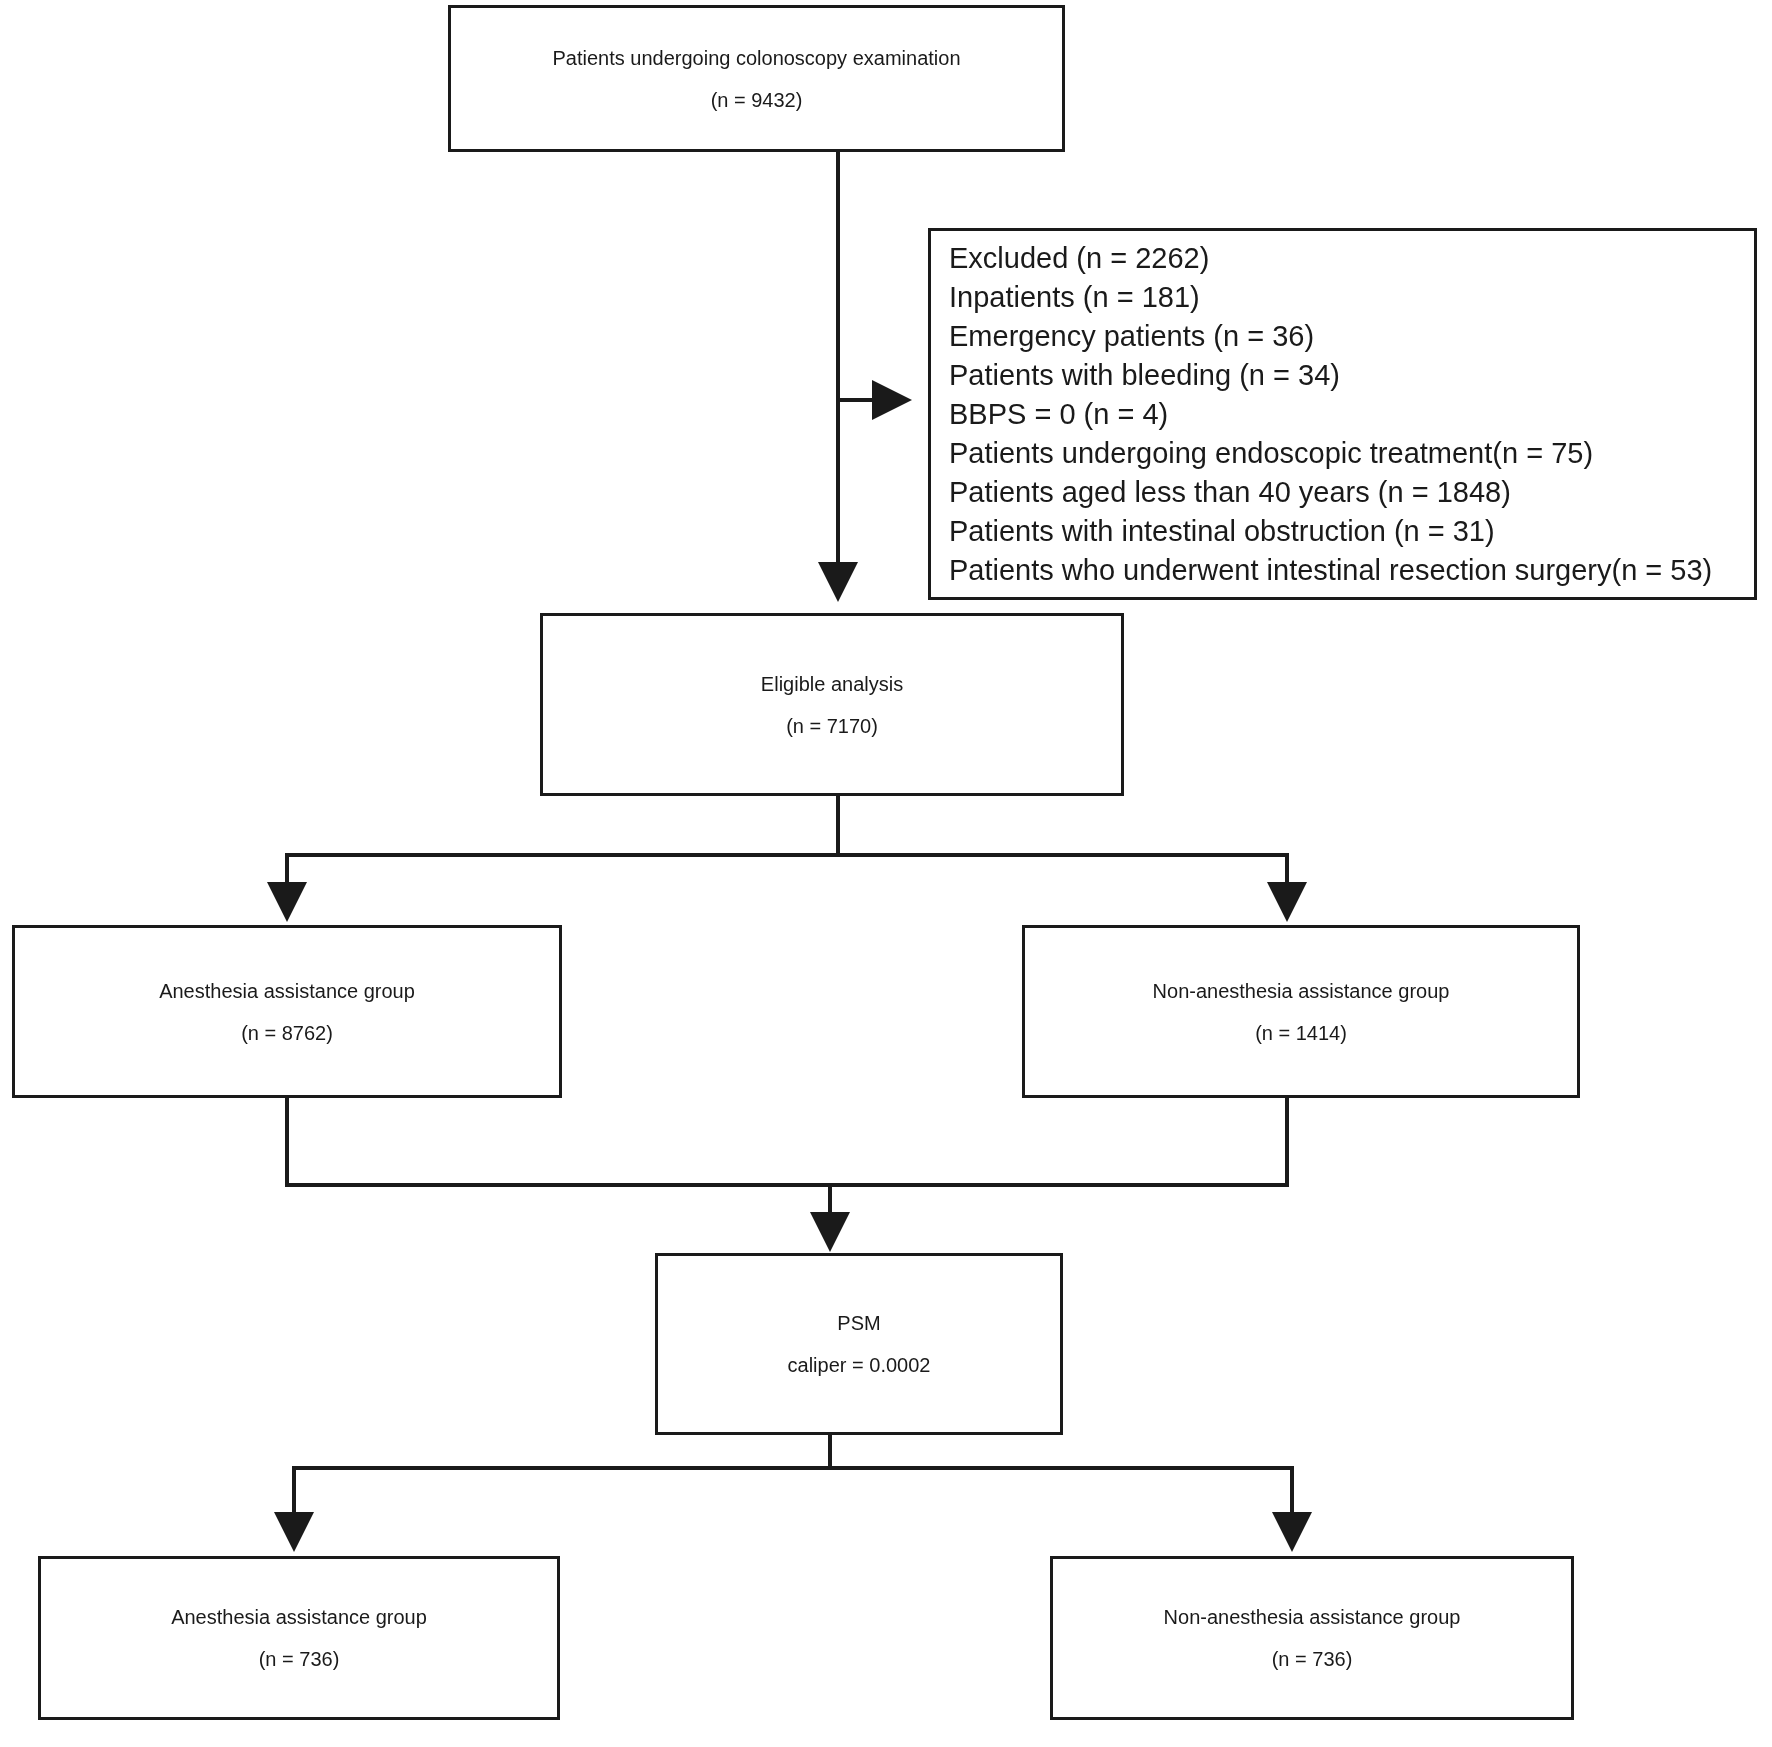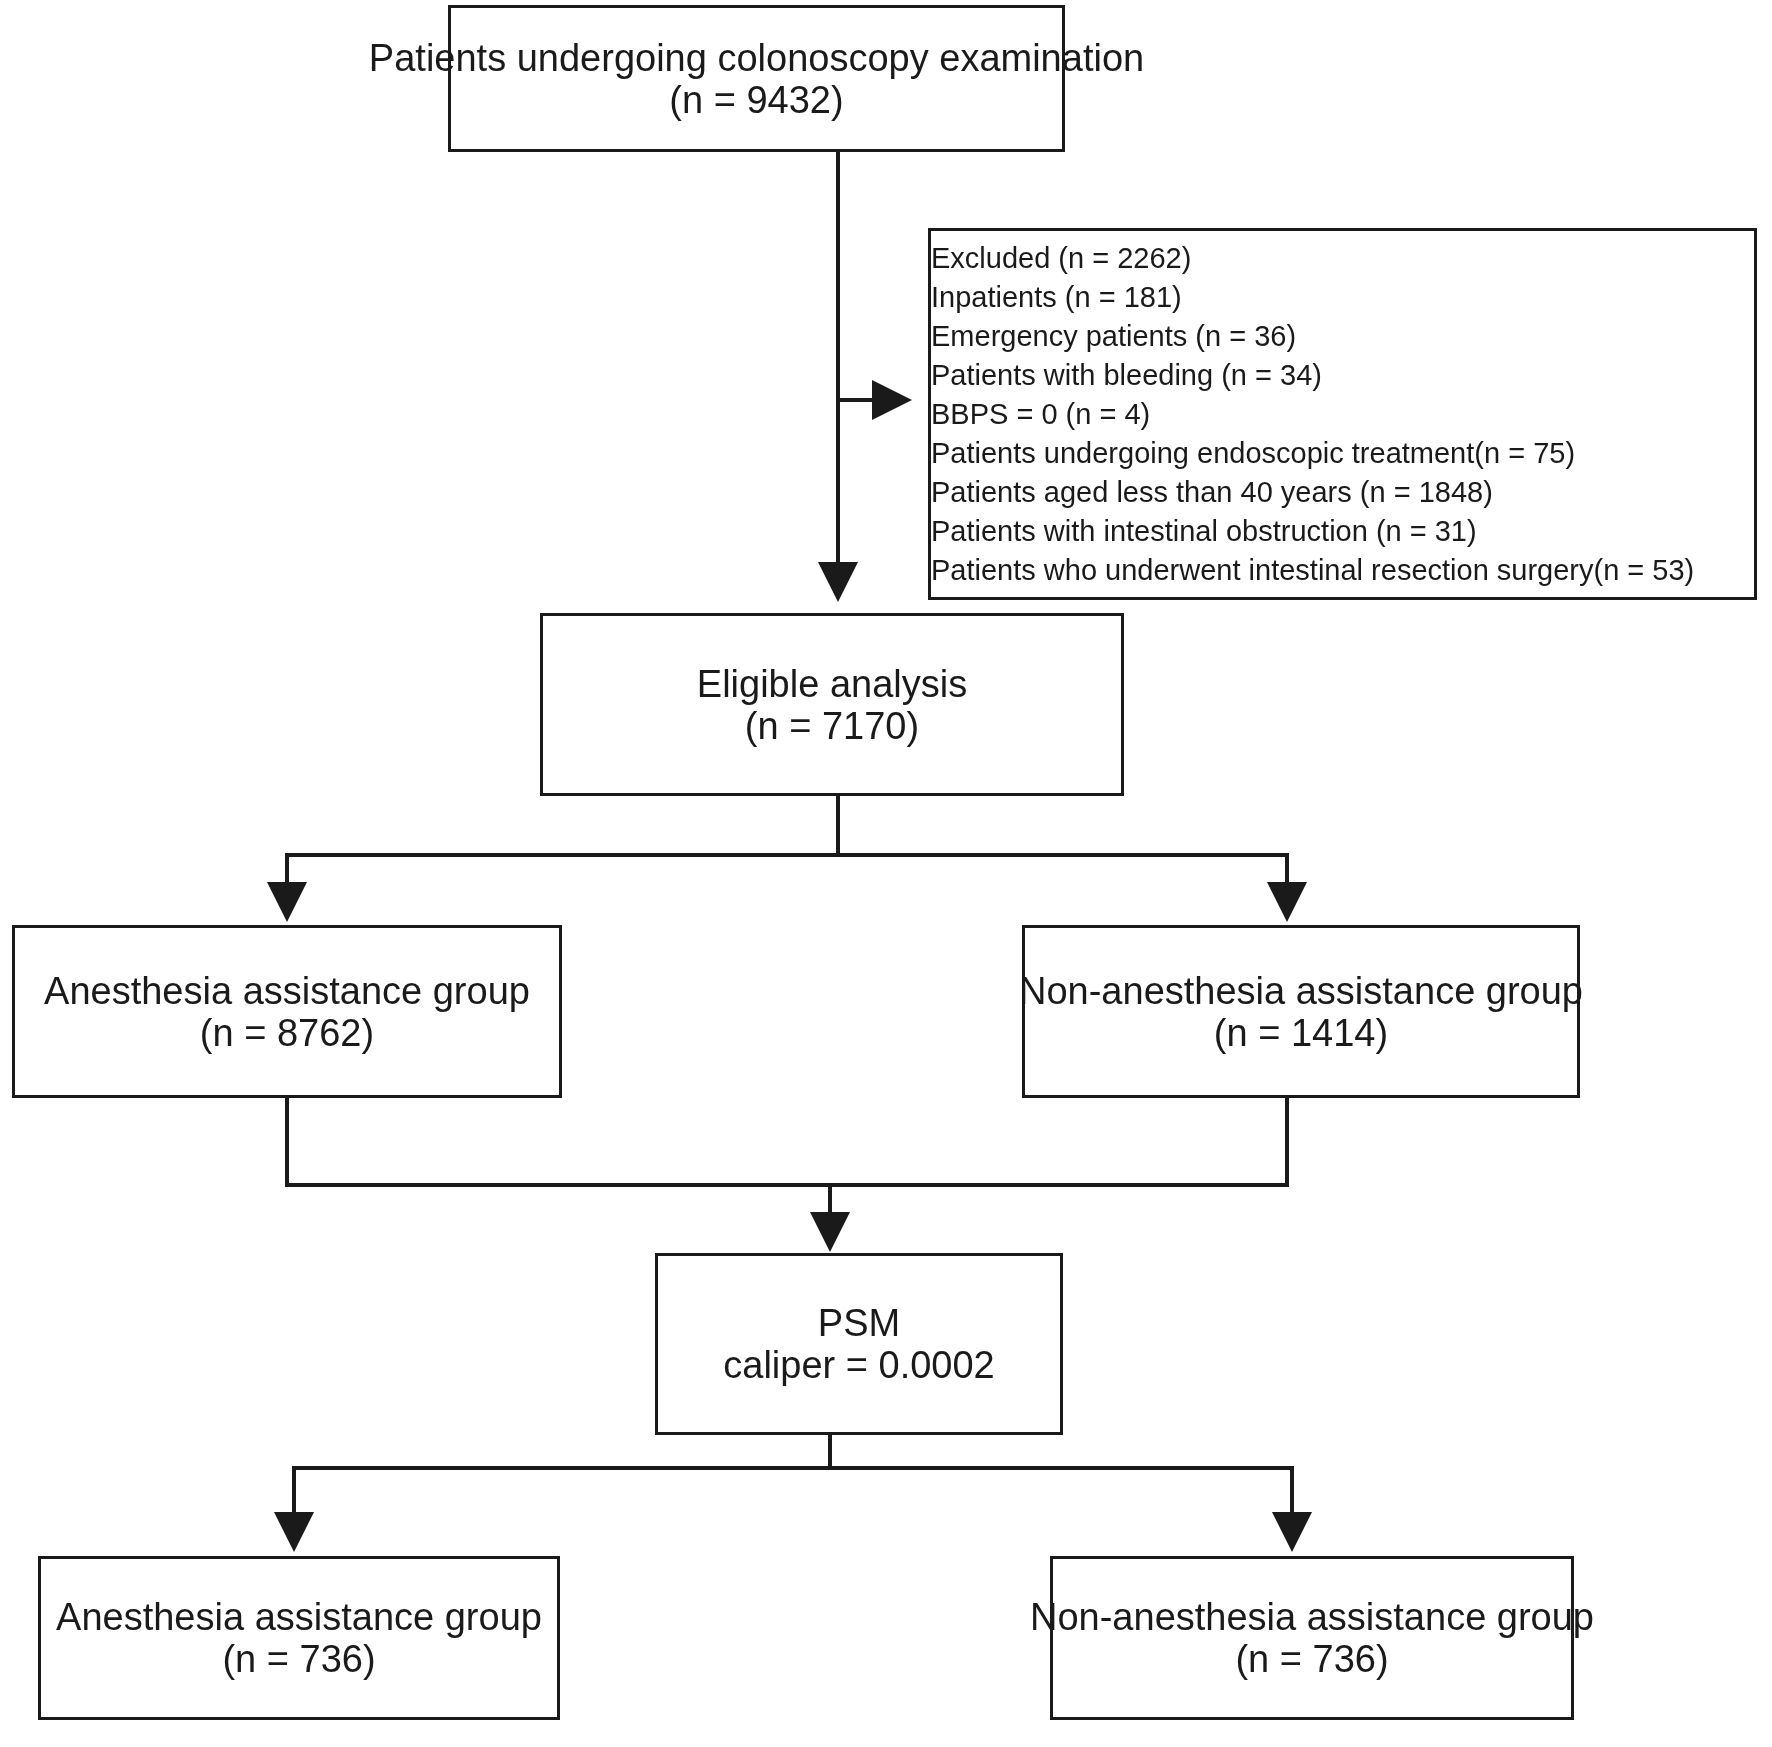--- a/index.html
+++ b/index.html
@@ -29,23 +29,24 @@
     background: #ffffff;
     display: flex;
     flex-direction: column;
     align-items: center;
     justify-content: center;
     color: #1a1a1a;
   }
   .node-box.align-left {
     align-items: flex-start;
     justify-content: center;
+    padding-left: 18px;
   }
   .node-line {
-    font-size: 38px;
+    font-size: 20px;
     line-height: 42px;
     white-space: nowrap;
     text-align: center;
   }
   .node-box.align-left .node-line {
     text-align: left;
     font-size: 29px;
     line-height: 39px;
   }
 </style>

